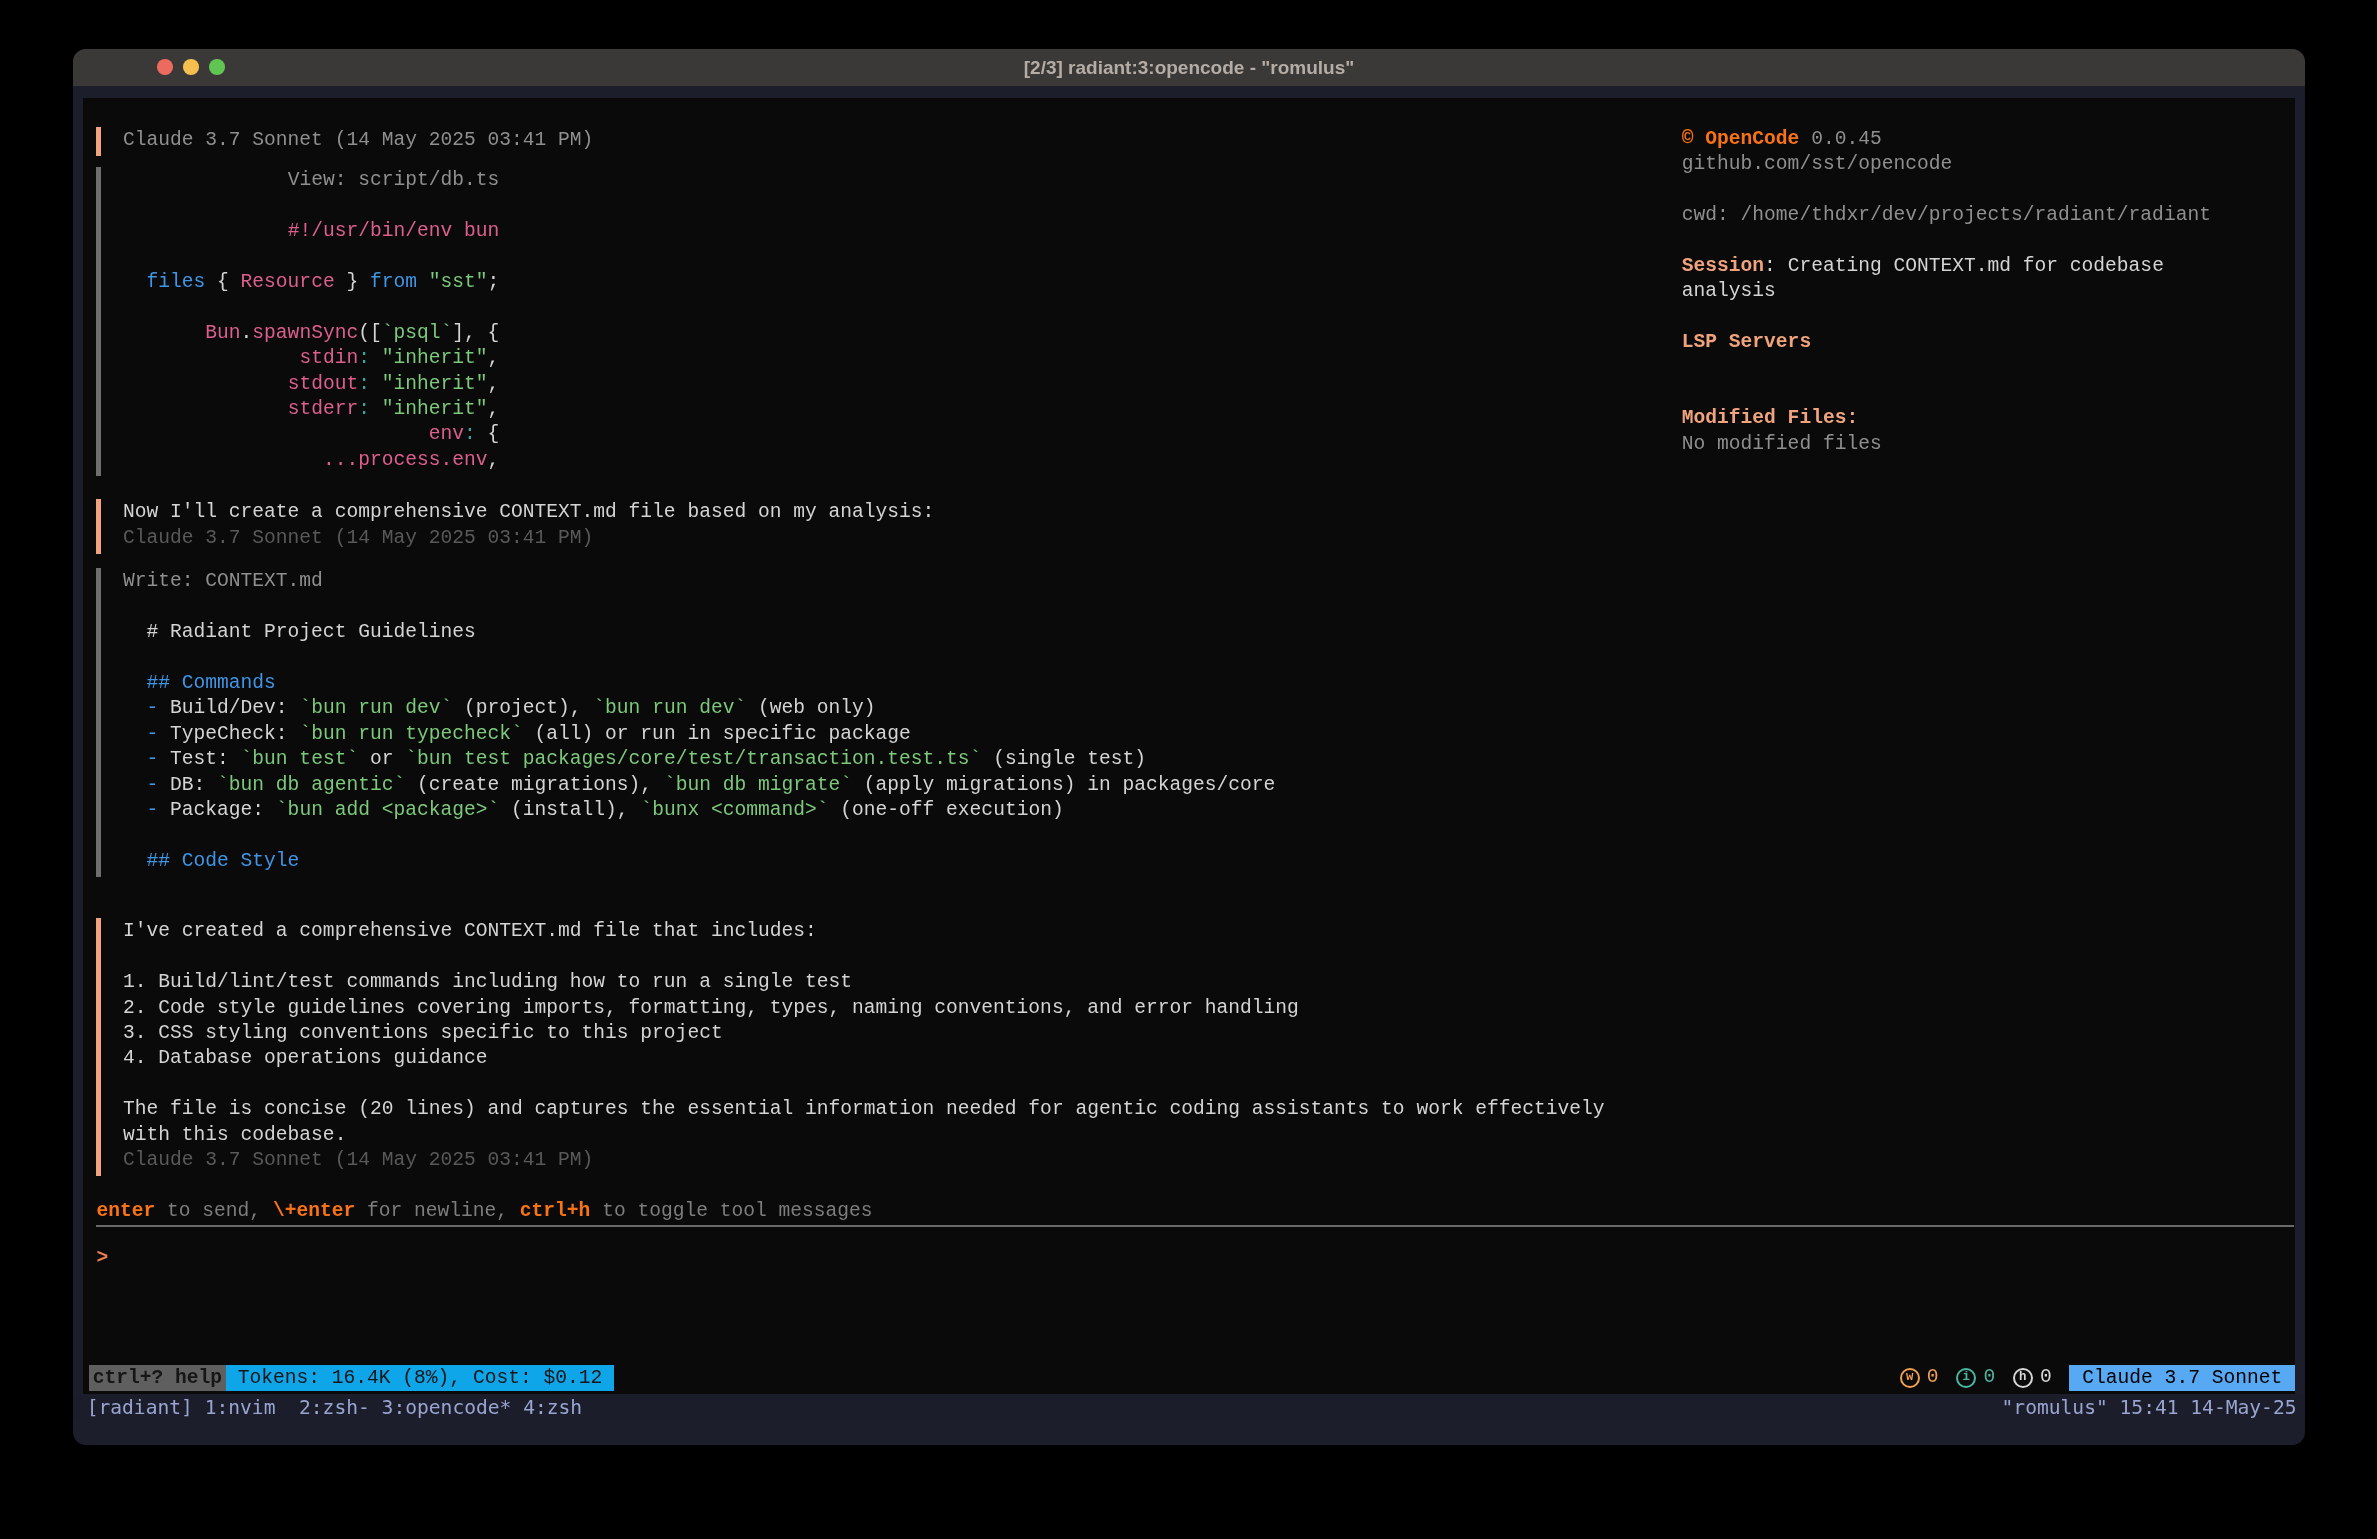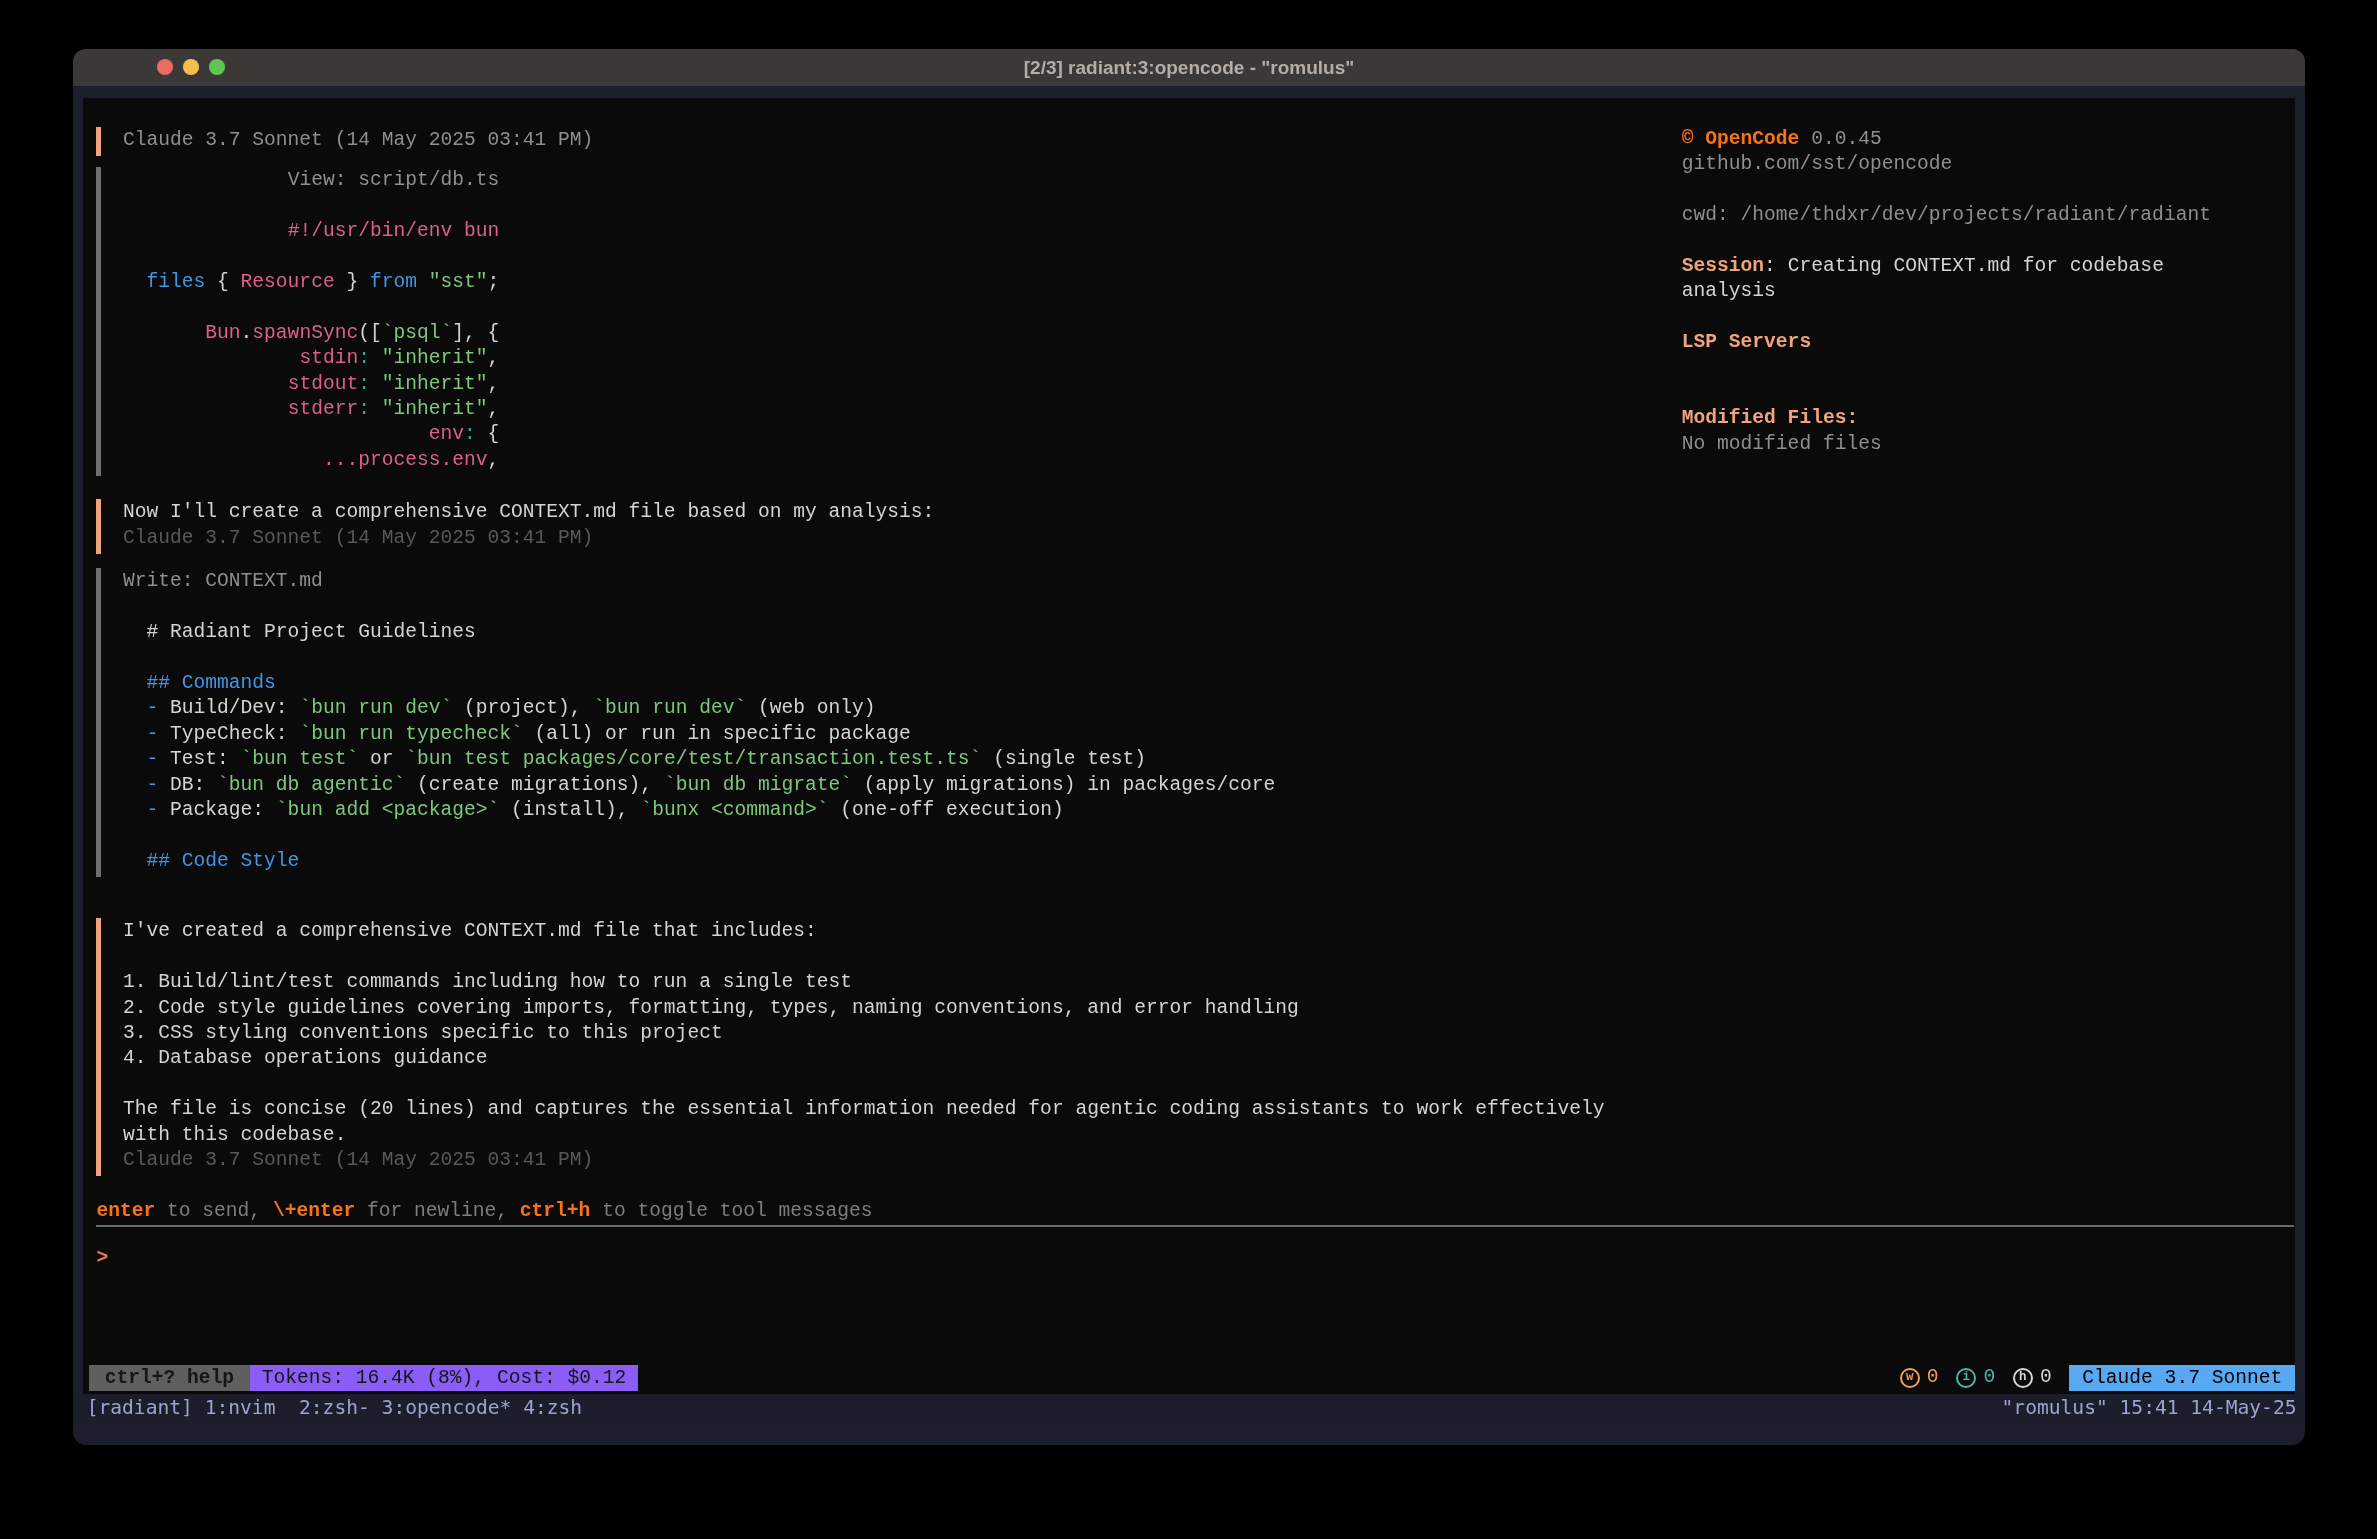--- a/index.html
+++ b/index.html
@@ -27,22 +27,22 @@
   .seg-teal{color:#38a3a3;}
   .seg-orange{color:#f0a37c;font-weight:bold;}
   .seg-boldwhite{color:#f97316;font-weight:bold;}
   .seg-hintgray{color:#7d7d7d;}
   .hint{position:absolute;left:13.7px;top:1101px;}
   .sep{position:absolute;left:13.7px;right:1.3px;top:1127px;height:2px;background:#696969;}
   .prompt{position:absolute;left:13.7px;top:1148px;color:#ef7d4e;font-weight:bold;}
   .sidebar{position:absolute;left:1599px;top:29px;width:551px;}
   .statusrow{position:absolute;left:5.9px;right:0;top:1267px;height:26px;display:flex;align-items:center;}
   .chip{height:26px;line-height:26px;display:inline-block;}
-  .chip-help{background:#5f5f5f;color:#161616;font-weight:bold;padding:0 16px;}
-  .chip-tokens{background:#8b5cf6;color:#161616;padding:0 11.7px;text-align:center;}
+  .chip-help{background:#5f5f5f;color:#161616;font-weight:bold;padding:0 4px;}
+  .chip-tokens{background:#0ea5e9;color:#161616;padding:0 11.7px;text-align:center;}
   .grow{flex:1;}
   .diag{display:flex;align-items:center;margin-right:17.6px;}
   .circ{width:20px;height:20px;border:2px solid currentColor;border-radius:50%;box-sizing:border-box;
         display:inline-flex;align-items:center;justify-content:center;font-size:12.4px;font-weight:bold;}
   .dval{margin-left:7.2px;font-size:19.6px;}
   .c-orange{color:#f0a050;}
   .c-teal{color:#4db6a0;}
   .c-white{color:#d6d6d6;}
   .chip-model{background:#58a9f4;color:#000000;padding:0 13px;}
   .tmuxbar{position:absolute;left:0;right:0;bottom:25px;height:26px;background:#1b1d2b;

